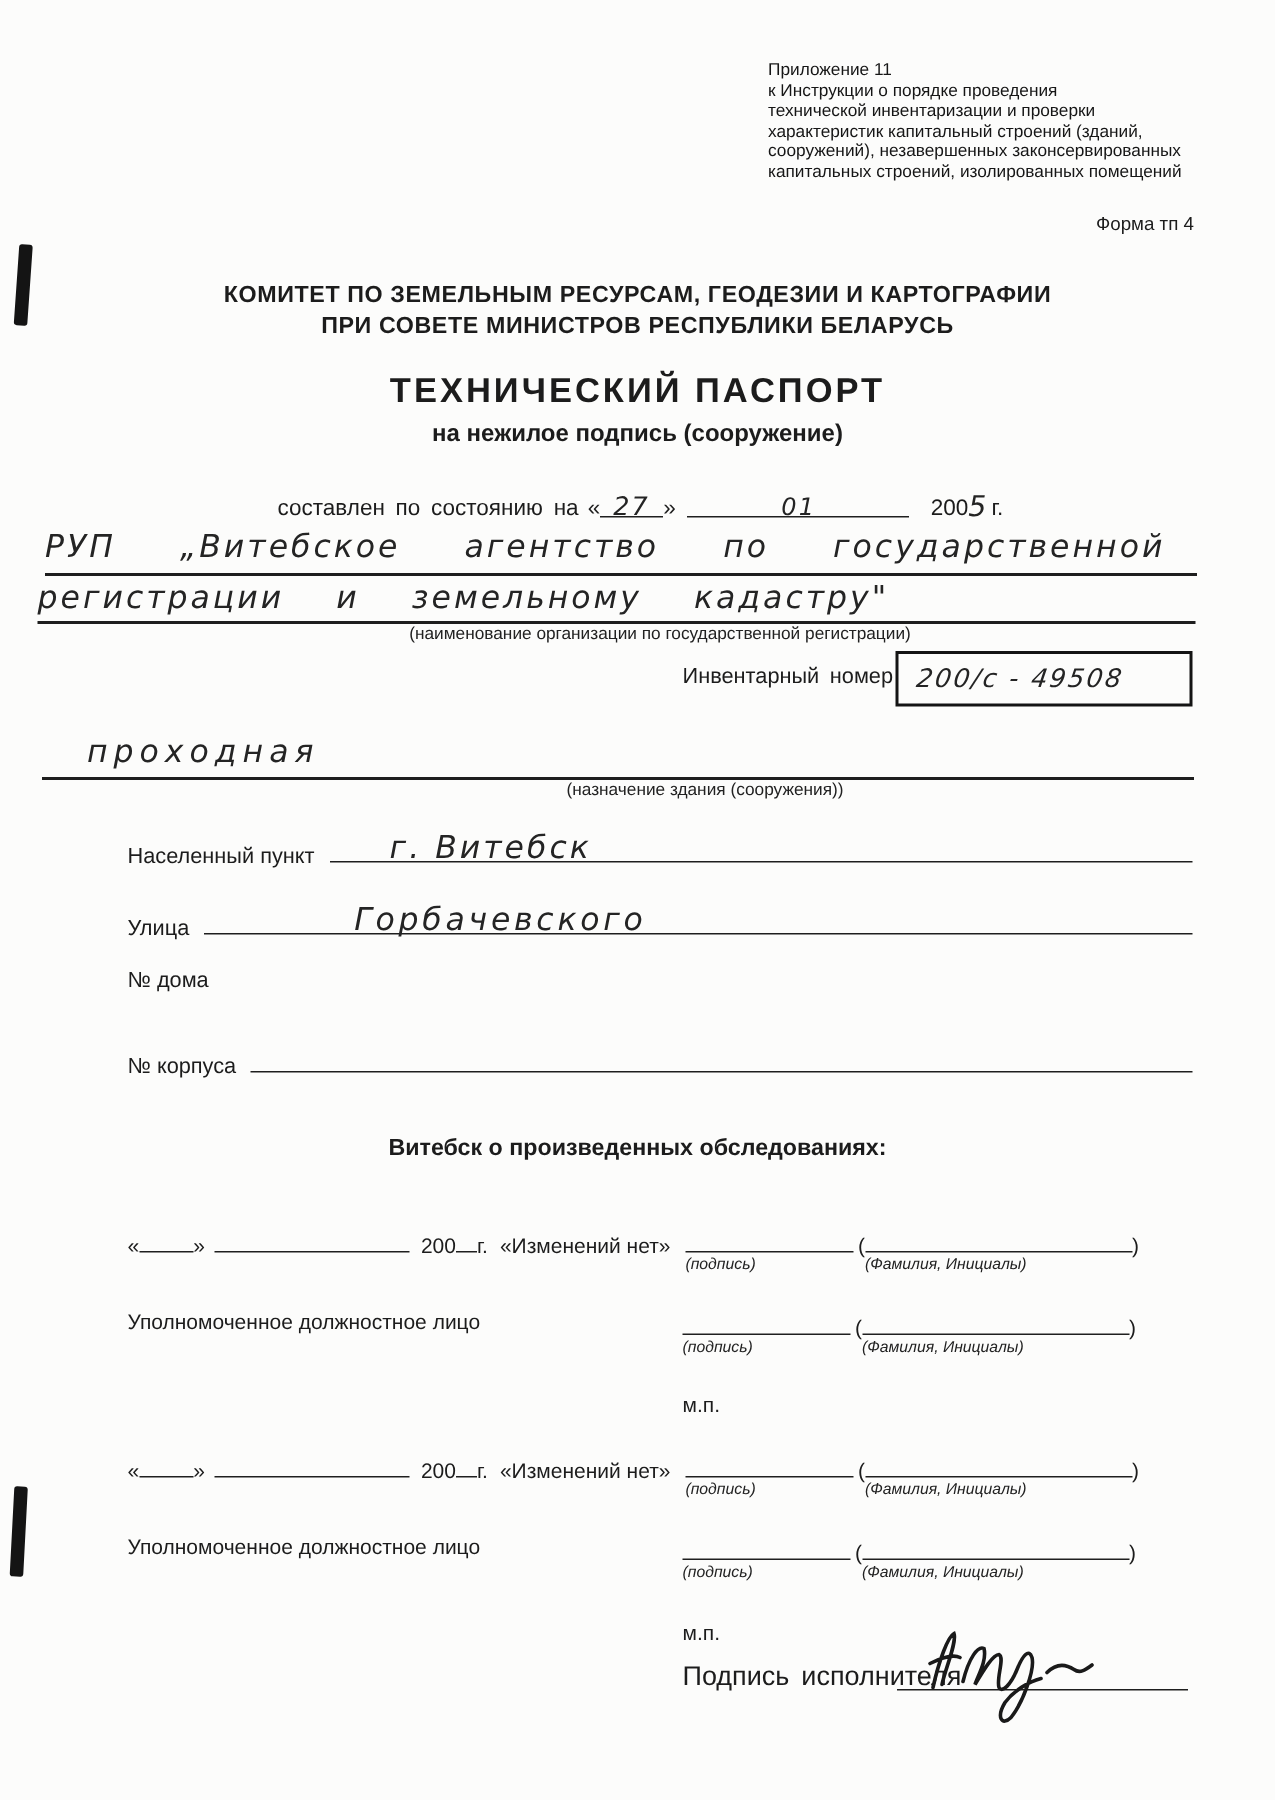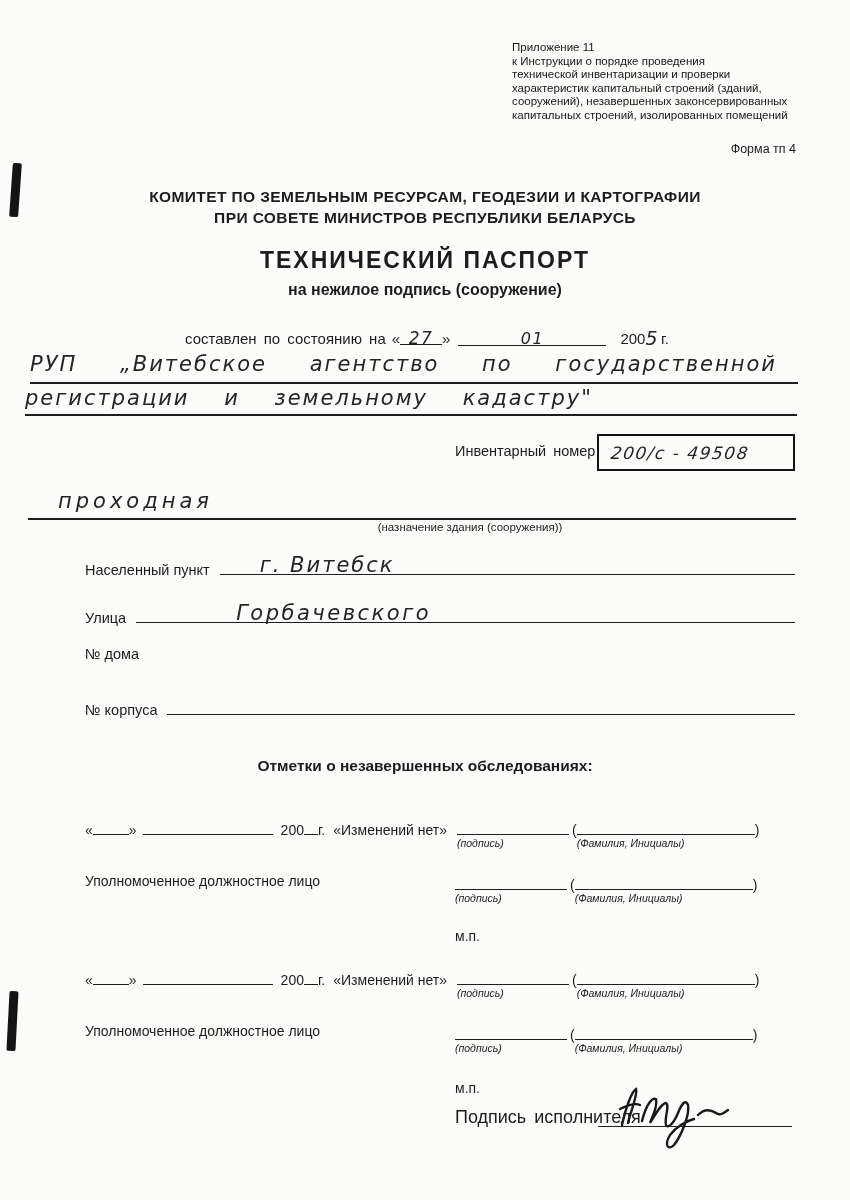--- a/index.html
+++ b/index.html
@@ -71,20 +71,21 @@
     <span class="hand" style="font-size:19px;position:relative;top:1px;">5</span>
     <span style="margin-left:2px;">г.</span>
   </div>
 
   <div class="abs rule" style="left:30px;top:352px;width:768px;height:30px;">
     <span class="hand hand-big" style="word-spacing:34px;white-space:nowrap;font-style:italic;">РУП „Витебское агентство по государственной</span>
   </div>
   <div class="abs rule" style="left:25px;top:386px;width:772px;height:28px;">
     <span class="hand hand-big" style="word-spacing:26px;white-space:nowrap;">регистрации и земельному кадастру"</span>
   </div>
+  <div class="abs c small-cap" style="left:140px;top:417px;width:600px;">(наименование организации по государственной регистрации)</div>
 
   <div class="abs" style="left:455px;top:443px;font-size:14.5px;word-spacing:3px;">Инвентарный номер</div>
   <div class="abs" style="left:597px;top:434px;width:194px;height:33px;border:2.2px solid #141414;display:flex;align-items:center;">
     <span class="hand" style="font-size:17px;margin-left:12px;transform:skewX(-8deg);">200/с - 49508</span>
   </div>
 
   <div class="abs rule" style="left:28px;top:489px;width:768px;height:29px;">
     <span class="hand hand-big" style="margin-left:30px;letter-spacing:4px;">проходная</span>
   </div>
   <div class="abs c small-cap" style="left:300px;top:521px;width:340px;">(назначение здания (сооружения))</div>
@@ -104,21 +105,21 @@
   <div class="abs addr-row" style="left:85px;top:646px;width:710px;">
     <span>№ дома</span>
   </div>
   <div class="abs addr-row" style="left:85px;top:692px;width:710px;">
     <span>№ корпуса</span>
     <span class="addr-fill">
       <span class="addr-val hand hand-big"></span>
     </span>
   </div>
 
-  <div class="abs c b" style="left:60px;top:757px;width:730px;font-size:15.5px;">Отметки о незавершенных обследованиях:</div>
+  <div class="abs c b" style="left:60px;top:757px;width:730px;font-size:15.5px;">Витебск о произведенных обследованиях:</div>
 
   <div class="abs obs-row" style="left:85px;top:818px;width:710px;">
     <span>«</span>
     <span class="blank" style="width:36px;"></span>
     <span>»</span>
     <span class="blank" style="width:130px;margin-left:6px;"></span>
     <span style="margin-left:8px;">200</span>
     <span class="blank" style="width:14px;"></span>
     <span>г.</span>
     <span style="margin-left:8px;">«Изменений нет»</span>

